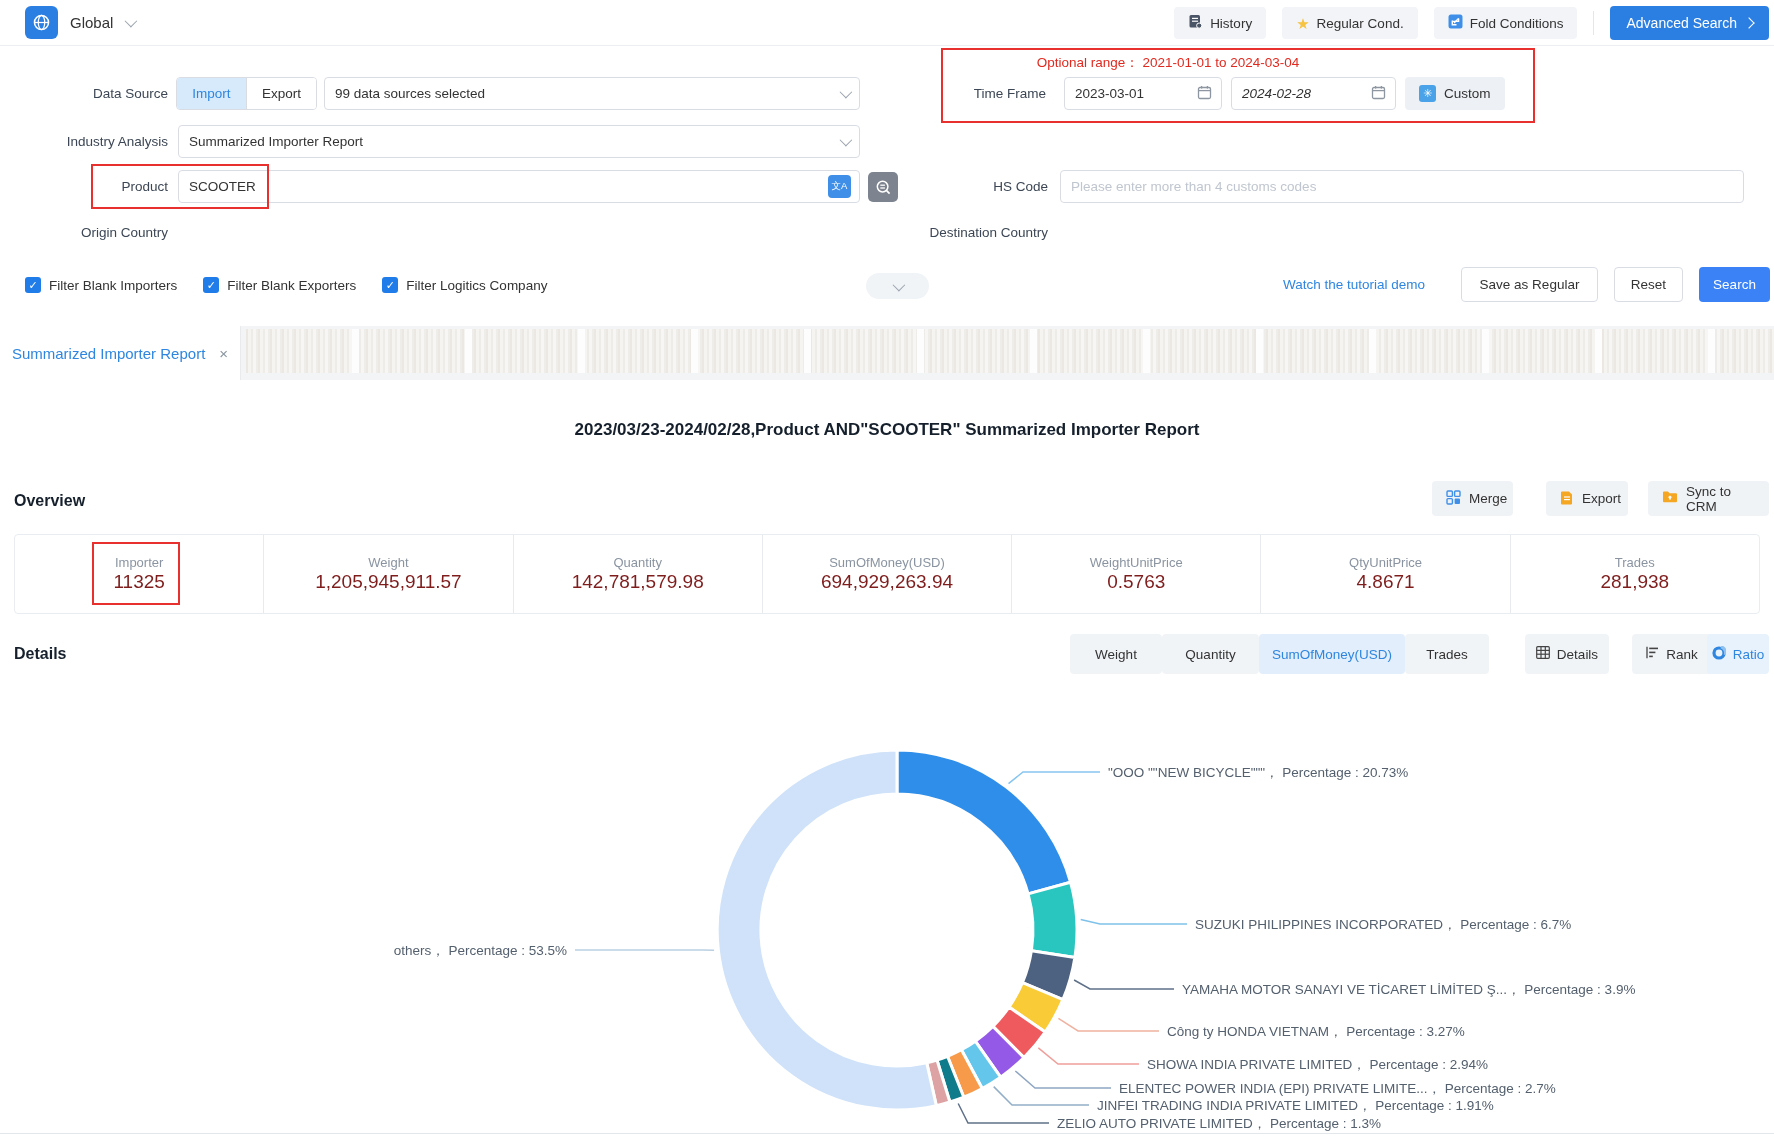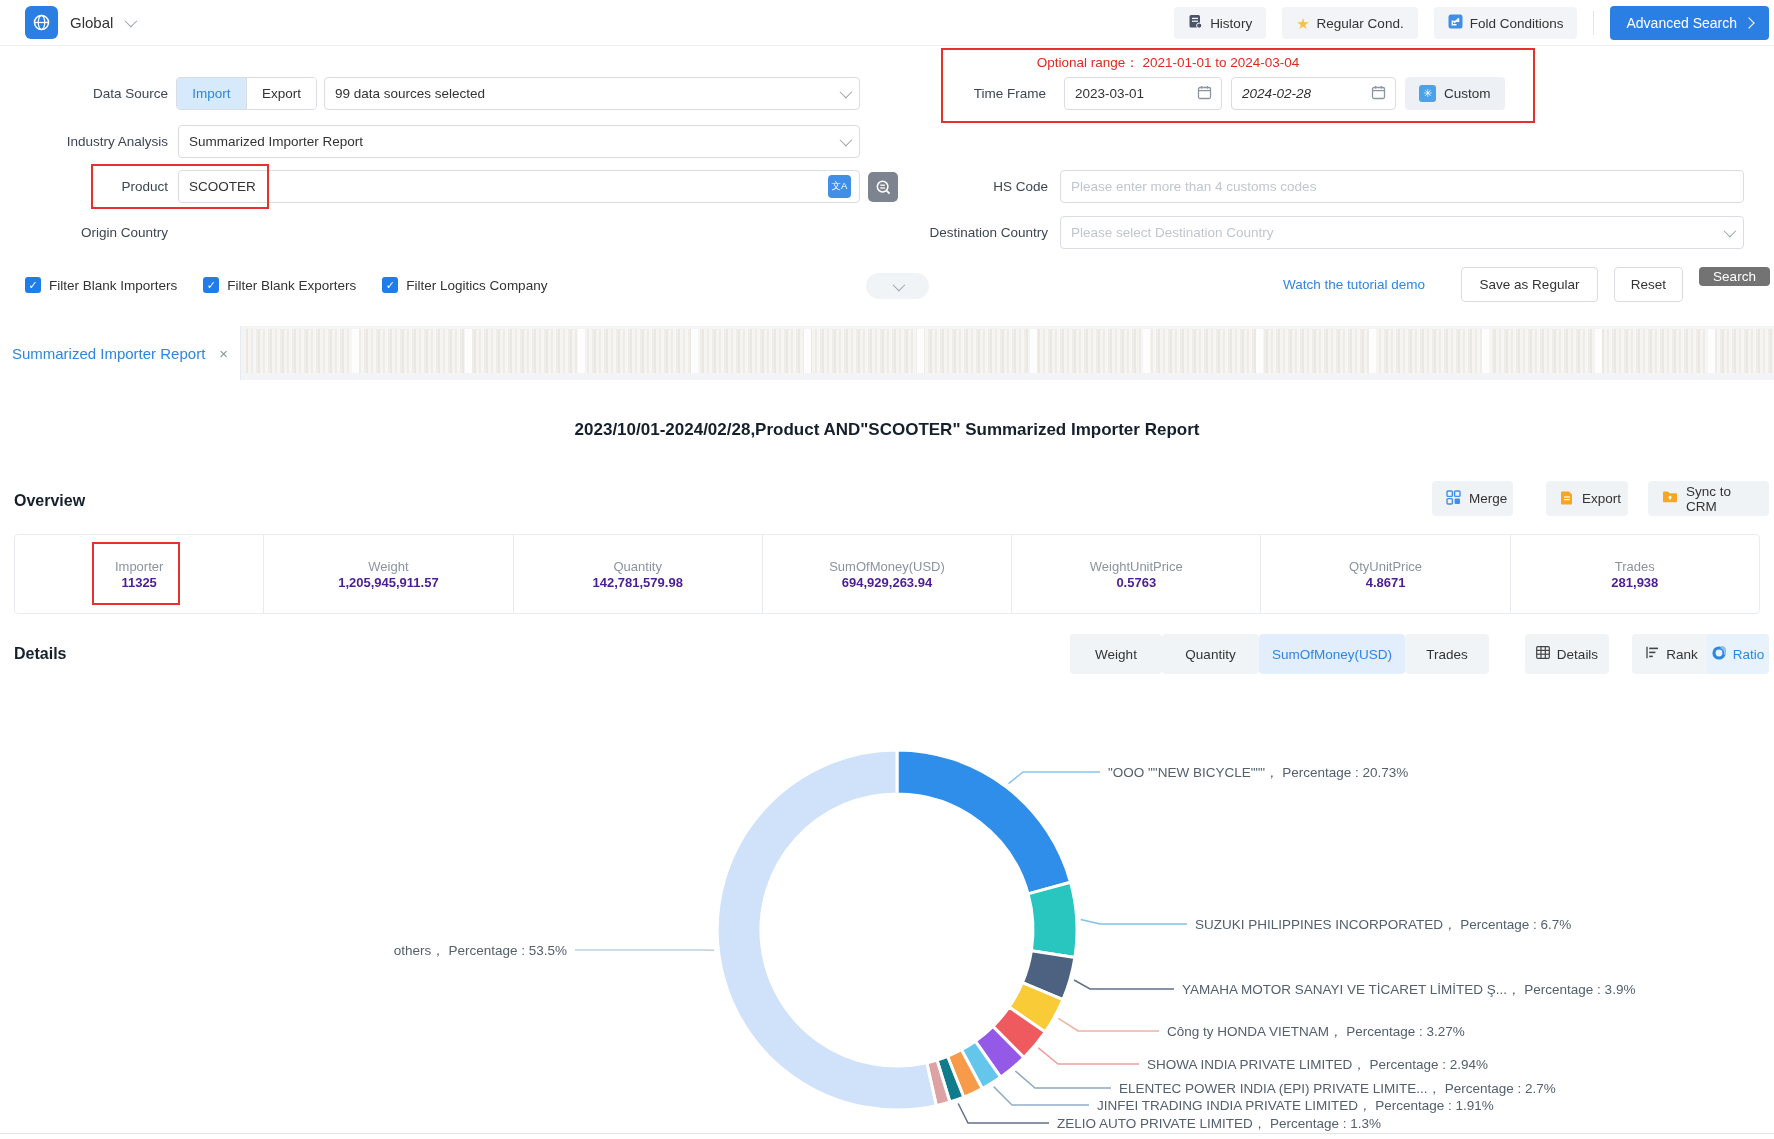--- a/index.html
+++ b/index.html
@@ -36,39 +36,39 @@
   .custom-ico{width:17px;height:17px;border-radius:3px;background:#4aa3e8;color:#fff;font-size:11px;display:flex;align-items:center;justify-content:center;}
   .cal{margin-right:9px;}
   
   .cbrow{position:absolute;left:25px;top:277px;display:flex;gap:26px;align-items:center;}
   .cbitem{display:flex;align-items:center;gap:8px;cursor:pointer;}
   .cbbox{width:16px;height:16px;border-radius:3px;background:#1f7ce8;color:#fff;font-size:11px;line-height:16px;text-align:center;}
   .cblabel{font-size:13.5px;color:#333;}
   .collapse-pill{position:absolute;left:866px;top:273px;width:63px;height:26px;border-radius:13px;background:#f1f4f7;display:flex;align-items:center;justify-content:center;cursor:pointer;}
   .link{position:absolute;font-size:13.5px;color:#2e86e0;cursor:pointer;}
   .btn-plain{position:absolute;height:35px;background:#fff;border:1px solid #d9dde3;border-radius:4px;display:flex;align-items:center;justify-content:center;font-size:13.5px;color:#333;cursor:pointer;box-sizing:border-box;}
-  .btn-primary{position:absolute;height:19px;background:#737373;border-radius:4px;display:flex;align-items:center;justify-content:center;font-size:13.5px;color:#fff;cursor:pointer;}
+  .btn-primary{position:absolute;height:35px;background:#3b82f6;border-radius:4px;display:flex;align-items:center;justify-content:center;font-size:13.5px;color:#fff;cursor:pointer;}
   
   .tabstrip{position:absolute;left:0;top:326px;width:1774px;height:54px;background:#f2f4f6;}
   .tab-active{position:absolute;left:0;top:0;width:240px;height:54px;background:#fff;border-right:1px solid #e8eaec;display:flex;align-items:center;justify-content:center;gap:14px;cursor:pointer;}
   .tab-title{font-size:15px;color:#2e86e0;}
   .tab-close{font-size:15px;color:#8a949e;cursor:pointer;}
   .tab-noise{position:absolute;left:246px;top:3px;right:0;height:44px;opacity:.85;
      background-image:
        repeating-linear-gradient(90deg, rgba(255,255,255,0) 0 106px, #ffffff 106px 113px),
        repeating-linear-gradient(90deg,#eae7e2 0 2px,#f6f4f0 2px 5px,#eeebe6 5px 7px,#f9f7f4 7px 10px,#efece7 10px 12px);}
   
   .report-title{position:absolute;left:0;top:420px;width:1774px;text-align:center;font-size:17px;font-weight:600;color:#15202c;}
   .sec-head{position:absolute;left:14px;font-size:16px;font-weight:700;color:#15202c;}
   .ov-actions{position:absolute;top:481px;height:35px;display:flex;align-items:center;gap:8px;background:#f0f3f6;border-radius:4px;padding:0 14px;font-size:13.5px;color:#333;cursor:pointer;box-sizing:border-box;}
   .stats-card{position:absolute;left:14px;top:534px;width:1746px;height:80px;border:1px solid #e9edf1;border-radius:4px;background:#fff;display:flex;box-sizing:border-box;}
   .stat{flex:1;display:flex;flex-direction:column;align-items:center;justify-content:center;gap:1px;border-left:1px solid #e7ebef;}
   .stat:first-child{border-left:none;}
   .stat .sl{font-size:13px;color:#8a94a1;}
-  .stat .sv{font-size:13px;font-weight:700;color:#4c1d95;}
+  .stat .sv{font-size:19px;font-weight:400;color:#7f1d1d;}
   
   .dtab{position:absolute;top:634px;height:40px;display:flex;align-items:center;justify-content:center;font-size:13.5px;color:#333;background:#f1f4f7;border-radius:4px;cursor:pointer;gap:7px;box-sizing:border-box;}
   .dtab.on{background:#e2eefb;color:#2e86e0;}
   .dtab.on2{background:#e7f2fd;color:#2e86e0;}
   
   .anno{position:absolute;border:2px solid #e8302e;box-sizing:border-box;pointer-events:none;}
   .bottom-line{position:absolute;left:0;top:1133px;width:1774px;height:1px;background:#e3e7eb;}
   svg text{font-family:"Liberation Sans","DejaVu Sans",sans-serif;}
 </style>
 </head>
@@ -179,24 +179,20 @@
   </div>
   <div class="custom-btn" style="left:1405px;top:77px;">
     <span class="custom-ico">✳</span>
     <span>Custom</span>
   </div>
 
   <div class="flabel-r" style="left:900px;top:170px;width:148px;">HS Code</div>
   <input class="txt" style="left: 1060px; top: 170px; width: 684px; " placeholder="Please enter more than 4 customs codes">
 
   <div class="flabel-r" style="left:860px;top:216px;width:188px;">Destination Country</div>
-  <div class="fld" style="left:1060px;top:216px;width:684px;">
-    <span class="val ph">Please select Destination Country</span>
-    <span class="chev dd"></span>
-  </div>
 
   <div class="cbrow">
     <div class="cbitem">
       <span class="cbbox">✓</span>
       <span class="cblabel">Filter Blank Importers</span>
     </div>
     <div class="cbitem">
       <span class="cbbox">✓</span>
       <span class="cblabel">Filter Blank Exporters</span>
     </div>
@@ -215,21 +211,21 @@
   <div class="btn-primary" style="left:1699px;top:267px;width:71px;">Search</div>
 
   <div class="tabstrip">
     <div class="tab-active">
       <span class="tab-title">Summarized Importer Report</span>
       <span class="tab-close">×</span>
     </div>
     <div class="tab-noise"></div>
   </div>
 
-  <div class="report-title">2023/10/01-2024/02/28,Product AND"SCOOTER" Summarized Importer Report</div>
+  <div class="report-title">2023/03/23-2024/02/28,Product AND"SCOOTER" Summarized Importer Report</div>
 
   <div class="sec-head" style="top:492px;">Overview</div>
   <div class="ov-actions" style="left:1432px;width:81px;">
     <span>
       <svg width="15" height="15" viewBox="0 0 15 15">
           <rect x="1" y="1" width="5.4" height="5.4" rx="1" fill="none" stroke="#3f8fe8" stroke-width="1.4"></rect>
           <rect x="8.6" y="1" width="5.4" height="5.4" rx="1" fill="none" stroke="#3f8fe8" stroke-width="1.4"></rect>
           <rect x="1" y="8.6" width="5.4" height="5.4" rx="1" fill="none" stroke="#3f8fe8" stroke-width="1.4"></rect>
           <rect x="8.6" y="8.6" width="5.4" height="5.4" rx="1" fill="#3f8fe8"></rect>
         </svg>

